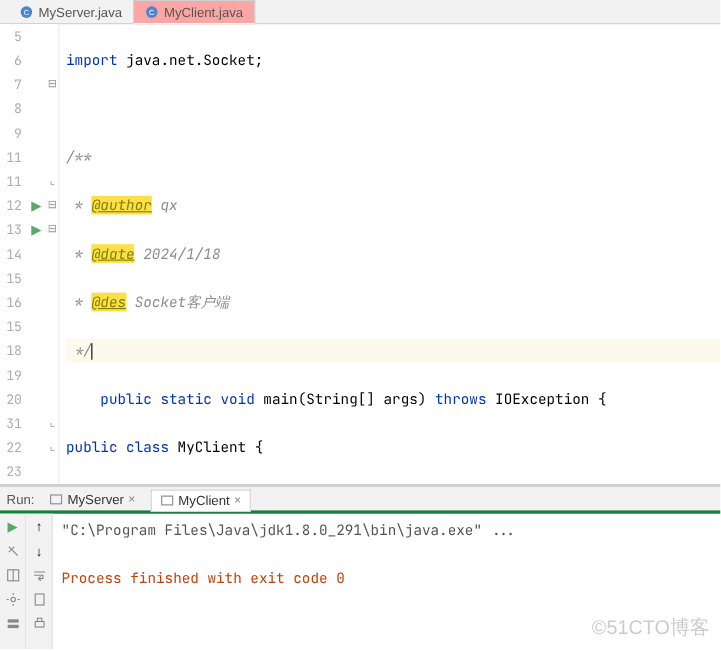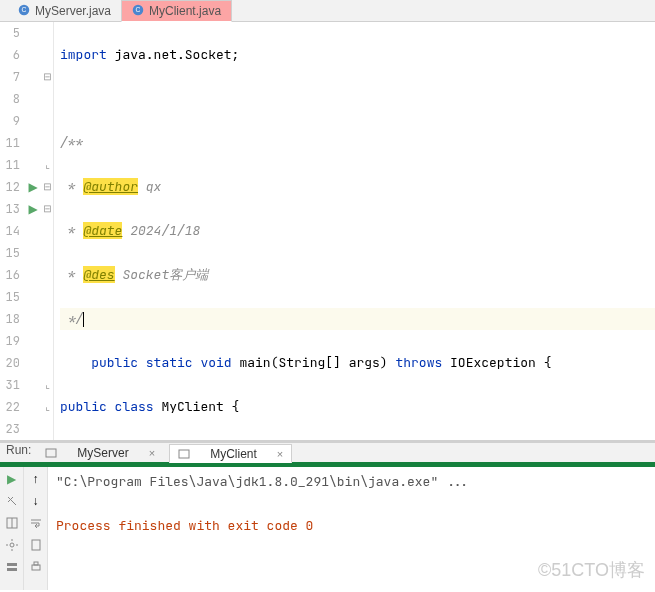--- a/index.html
+++ b/index.html
@@ -1,37 +1,37 @@
 <!DOCTYPE html>
 <html><head>
 <meta charset="utf-8">
 <style>
 * { margin: 0; padding: 0; box-sizing: border-box; }
 body { font-family: "Segoe UI", Arial, sans-serif; font-size: 12px; background: #fff; color: #000; width: 655px; height: 592px; overflow: hidden; }
 .tabs { height: 22px; background: #f2f2f2; border-bottom: 1px solid #d0d0d0; display: flex; align-items: flex-end; padding-left: 8px; }
-.tab { padding: 3px 10px; display: flex; align-items: flex-start; gap: 5px; font-size: 12px; color: #555; }
+.tab { padding: 3px 10px; display: flex; align-items: center; gap: 5px; font-size: 12px; color: #555; }
 .tab.active { background: #fca5a5; border: 1px solid #d0d0d0; border-bottom: 1px solid #fff; position: relative; top: 1px; }
 .tab-icon { width: 12px; height: 12px; }
 .editor { display: flex; height: 418px; }
 .gutter { width: 24px; background: #fff; text-align: right; color: #adadad; font-family: "JetBrains Mono", Consolas, monospace; font-size: 12px; line-height: 22px; padding-right: 4px; }
 .gut-line { height: 22px; }
 .icon-col { width: 18px; background: #fff; line-height: 22px; }
 .icon-col .gi { height: 22px; display: flex; align-items: center; justify-content: center; }
 .fold-col { width: 12px; background: #fff; border-right: 1px solid #e8e8e8; line-height: 22px; }
 .fold-col .gi { height: 22px; display: flex; align-items: center; justify-content: center; color: #999; font-size: 10px; }
 .code { flex: 1; font-family: "JetBrains Mono", Consolas, monospace; font-size: 13px; line-height: 22px; white-space: pre; padding-left: 6px; overflow: hidden; }
 .ln { height: 22px; }
 .ln.hl { background: #fcfaed; }
 .kw { color: #0033b3; }
 .com { color: #8c8c8c; font-style: italic; }
 .ann { color: #808000; font-style: italic; text-decoration: underline; background: #fde047; }
 .run-panel { border-top: 3px solid #d0d0d0; height: 150px; display: flex; flex-direction: column; }
-.run-header { height: 24px; background: #f2f2f2; border-bottom: 5px solid #15803d; display: flex; padding-left: 6px; gap: 6px; }
+.run-header { height: 24px; background: #f2f2f2; border-bottom: 3px solid #15803d; display: flex; align-items: center; padding-left: 6px; gap: 6px; }
 .run-label { color: #555; font-size: 12px; }
-.run-tab { padding: 2px 8px; display: flex; align-items: center; gap: 20px; font-size: 12px; color: #333; }
+.run-tab { padding: 2px 8px; display: flex; align-items: center; gap: 4px; font-size: 12px; color: #333; }
 .run-tab.active { background: #fff; border: 1px solid #d0d0d0; border-bottom-color: #fff; position: relative; top: 1px; }
 .run-tab .close { color: #888; font-size: 11px; }
 .run-body { flex: 1; display: flex; }
 .run-toolbar { width: 24px; background: #f2f2f2; border-right: 1px solid #e0e0e0; display: flex; flex-direction: column; align-items: center; padding-top: 4px; gap: 6px; }
 .tb-btn { width: 16px; height: 16px; display: flex; align-items: center; justify-content: center; cursor: pointer; }
 .run-sub-toolbar { width: 24px; background: #f2f2f2; border-right: 1px solid #e0e0e0; display: flex; flex-direction: column; align-items: center; padding-top: 4px; gap: 6px; }
 .console { flex: 1; font-family: "JetBrains Mono", Consolas, monospace; font-size: 13px; line-height: 22px; padding: 4px 8px; color: #000; }
 .console .cmd { color: #555; }
 .console .exit { color: #c2410c; }
 .play-green { color: #59a869; }

